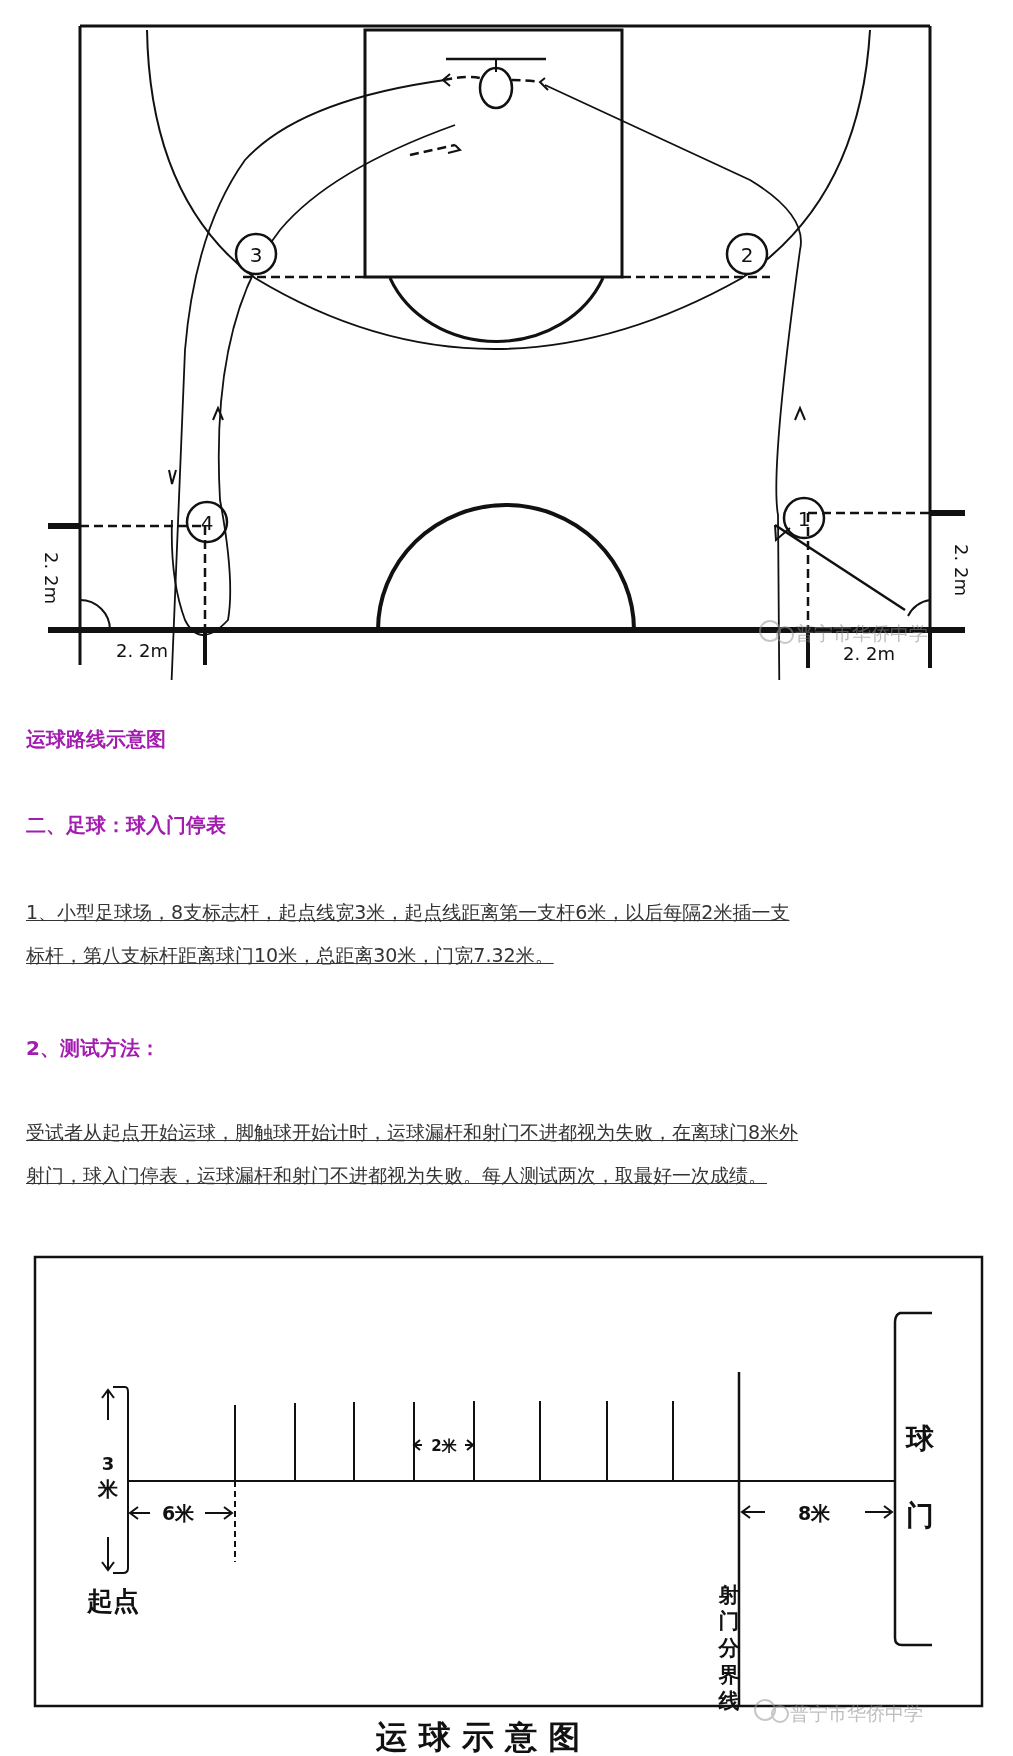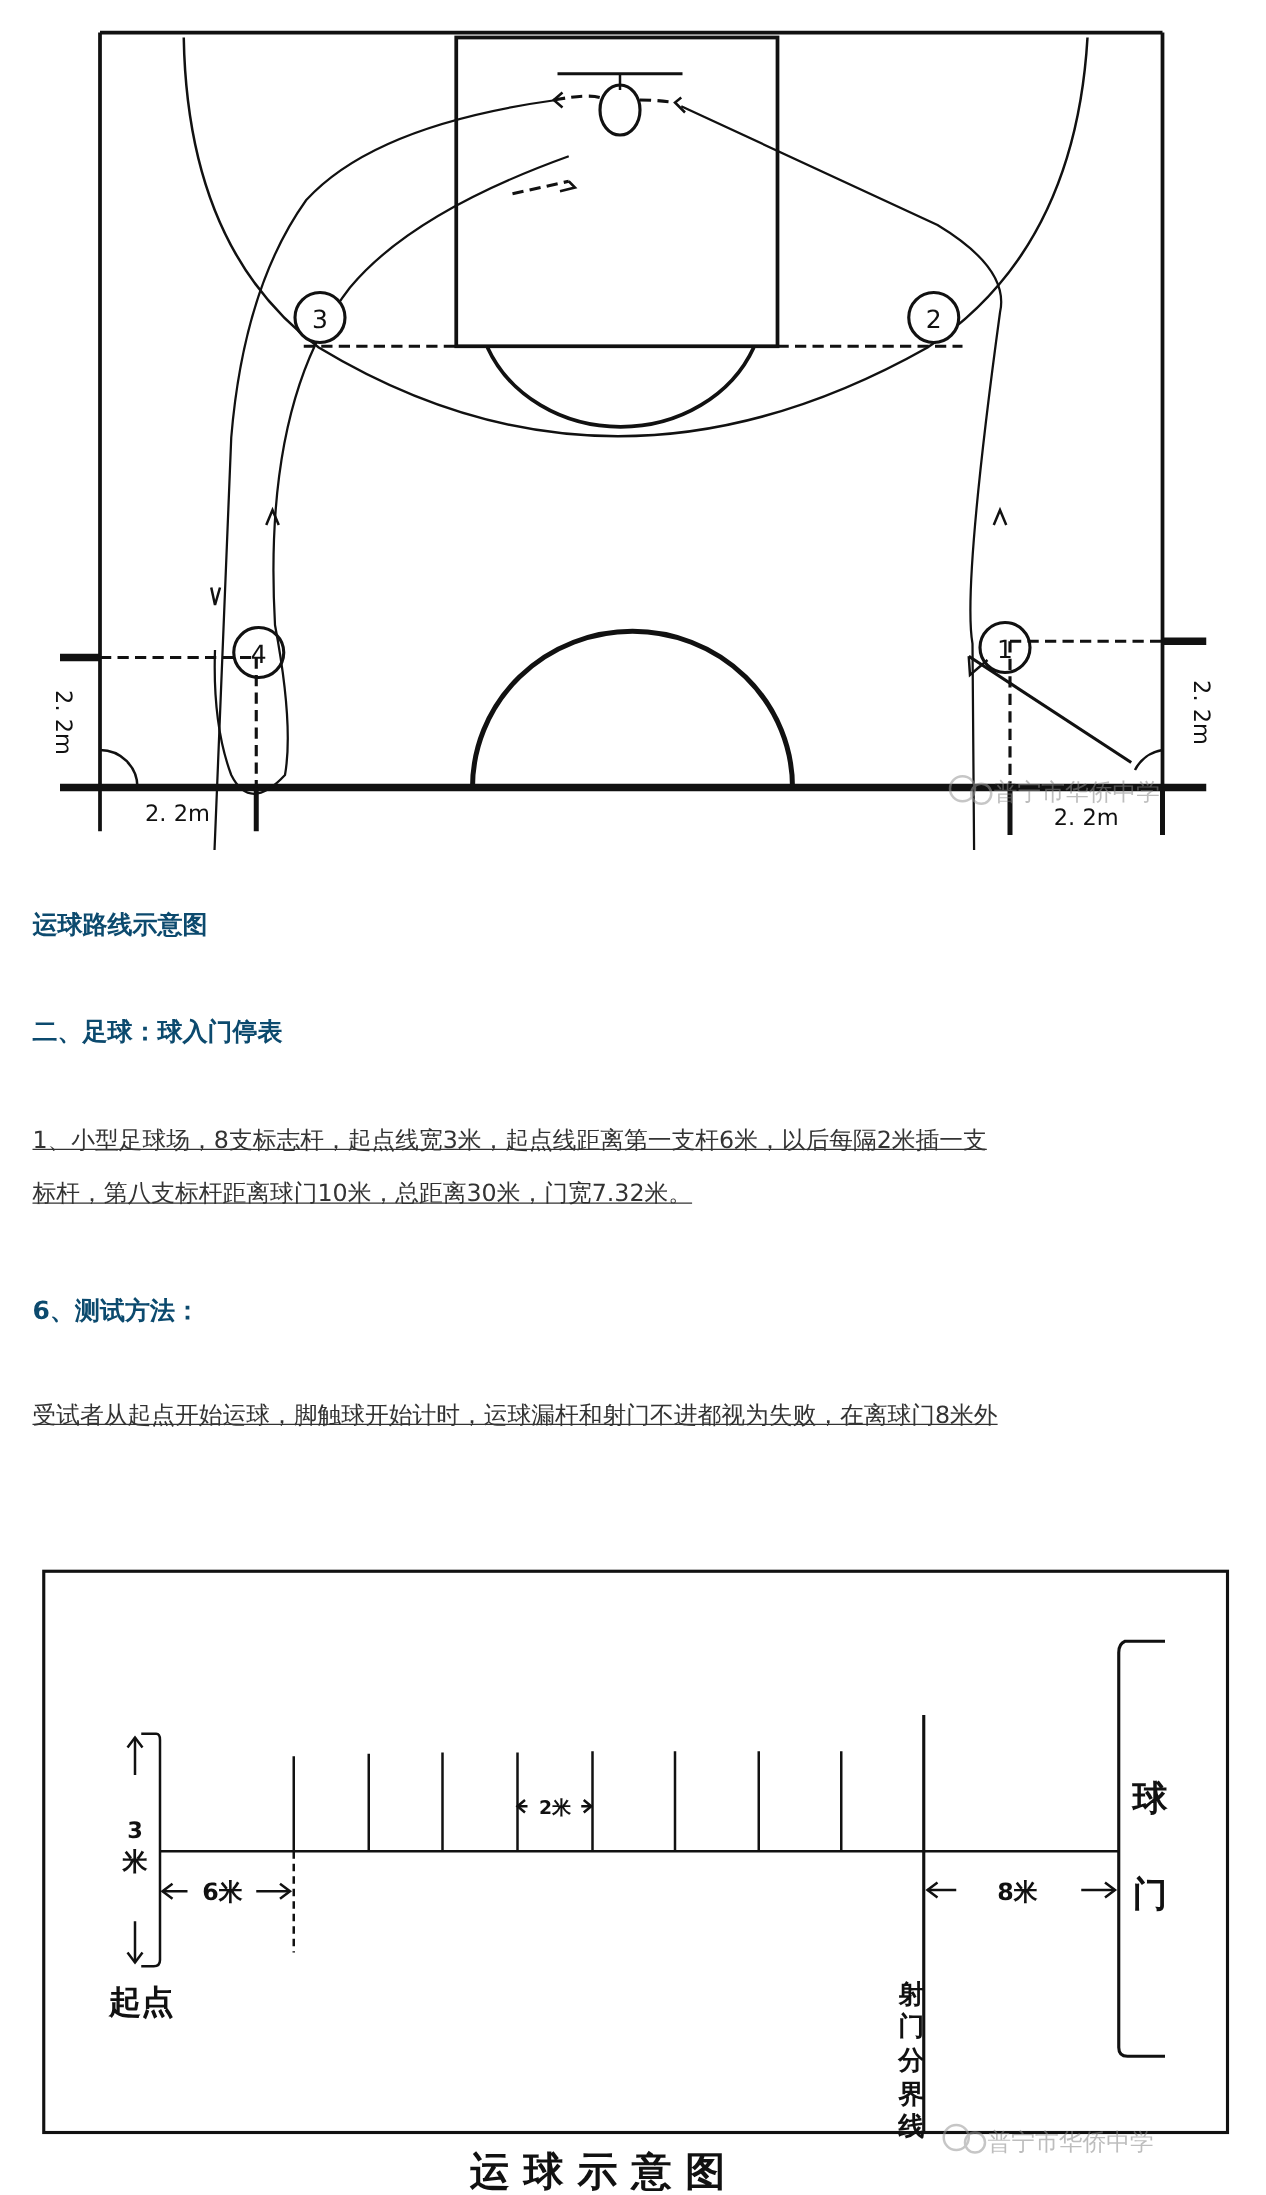--- a/index.html
+++ b/index.html
@@ -1,20 +1,20 @@
 <!DOCTYPE html>
 <html><head>
 <meta charset="utf-8">
 <style>
   html, body { margin: 0; padding: 0; background: #ffffff; }
   body { width: 1013px; height: 1756px; position: relative; overflow: hidden;
          font-family: "DejaVu Sans", "Liberation Sans", sans-serif; color: #222; }
   .abs { position: absolute; }
   svg text { font-family: "DejaVu Sans", "Liberation Sans", sans-serif; }
-  .heading { position: absolute; left: 26px; font-size: 20px; font-weight: bold; color: #0c4a6e; }
+  .heading { position: absolute; left: 26px; font-size: 20px; font-weight: bold; color: #a21caf; }
   .para { position: absolute; left: 26px; width: 965px; font-size: 19px; line-height: 43px; color: #333; text-decoration: underline; }
 </style>
 </head>
 <body>
 
 <svg class="abs" style="left:0;top:0" width="1013" height="680" viewBox="0 0 1013 680">
   <g fill="none" stroke="#111" stroke-width="3">
 
     <line x1="80" y1="26" x2="80" y2="630"></line>
     <line x1="80" y1="26" x2="930" y2="26"></line>
@@ -113,24 +113,25 @@
 
 <div class="heading" style="top:726px">运球路线示意图</div>
 
 <div class="heading" style="top:812px">二、足球：球入门停表</div>
 
 <div class="para" style="top:891px">
   <div>1、小型足球场，8支标志杆，起点线宽3米，起点线距离第一支杆6米，以后每隔2米插一支</div>
   <div>标杆，第八支标杆距离球门10米，总距离30米，门宽7.32米。</div>
 </div>
 
-<div class="heading" style="top:1035px">6、测试方法：</div>
+<div class="heading" style="top:1035px">2、测试方法：</div>
 
 <div class="para" style="top:1111px">
   <div>受试者从起点开始运球，脚触球开始计时，运球漏杆和射门不进都视为失败，在离球门8米外</div>
+  <div>射门，球入门停表，运球漏杆和射门不进都视为失败。每人测试两次，取最好一次成绩。</div>
 </div>
 
 <svg class="abs" style="left:0;top:1230px" width="1013" height="526" viewBox="0 1230 1013 526">
   <g fill="none" stroke="#111">
 
     <rect x="35" y="1257" width="947" height="449" stroke-width="2.5"></rect>
 
     <line x1="128" y1="1481" x2="896" y2="1481" stroke-width="2"></line>
 
     <path d="M113 1387 L 125 1387 Q 128 1387 128 1392 L 128 1568 Q 128 1573 123 1573 L 113 1573" stroke-width="2"></path>

